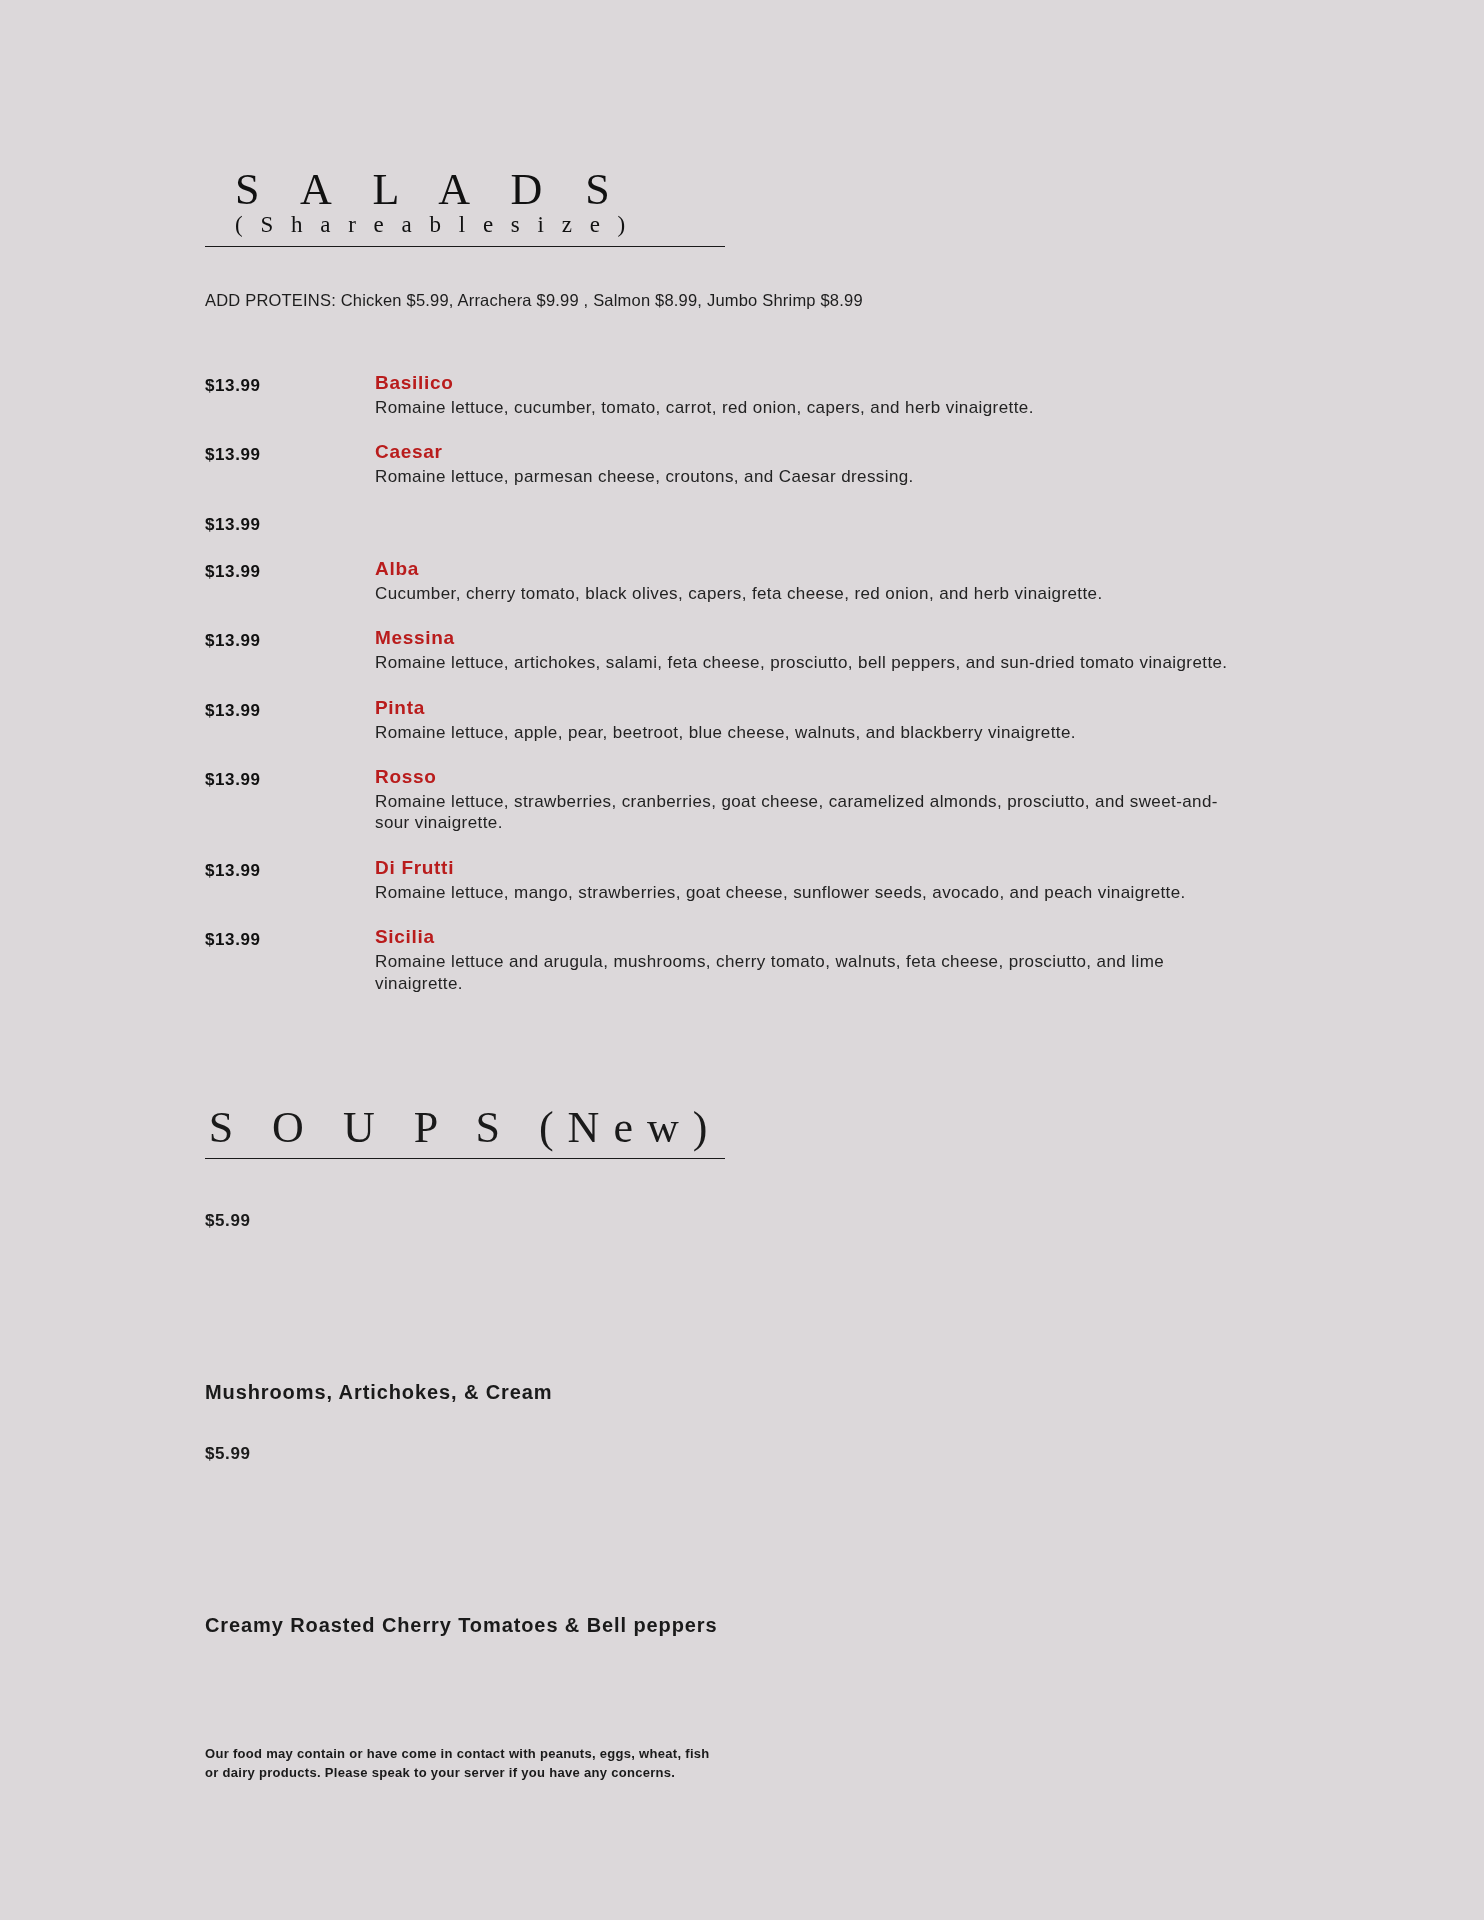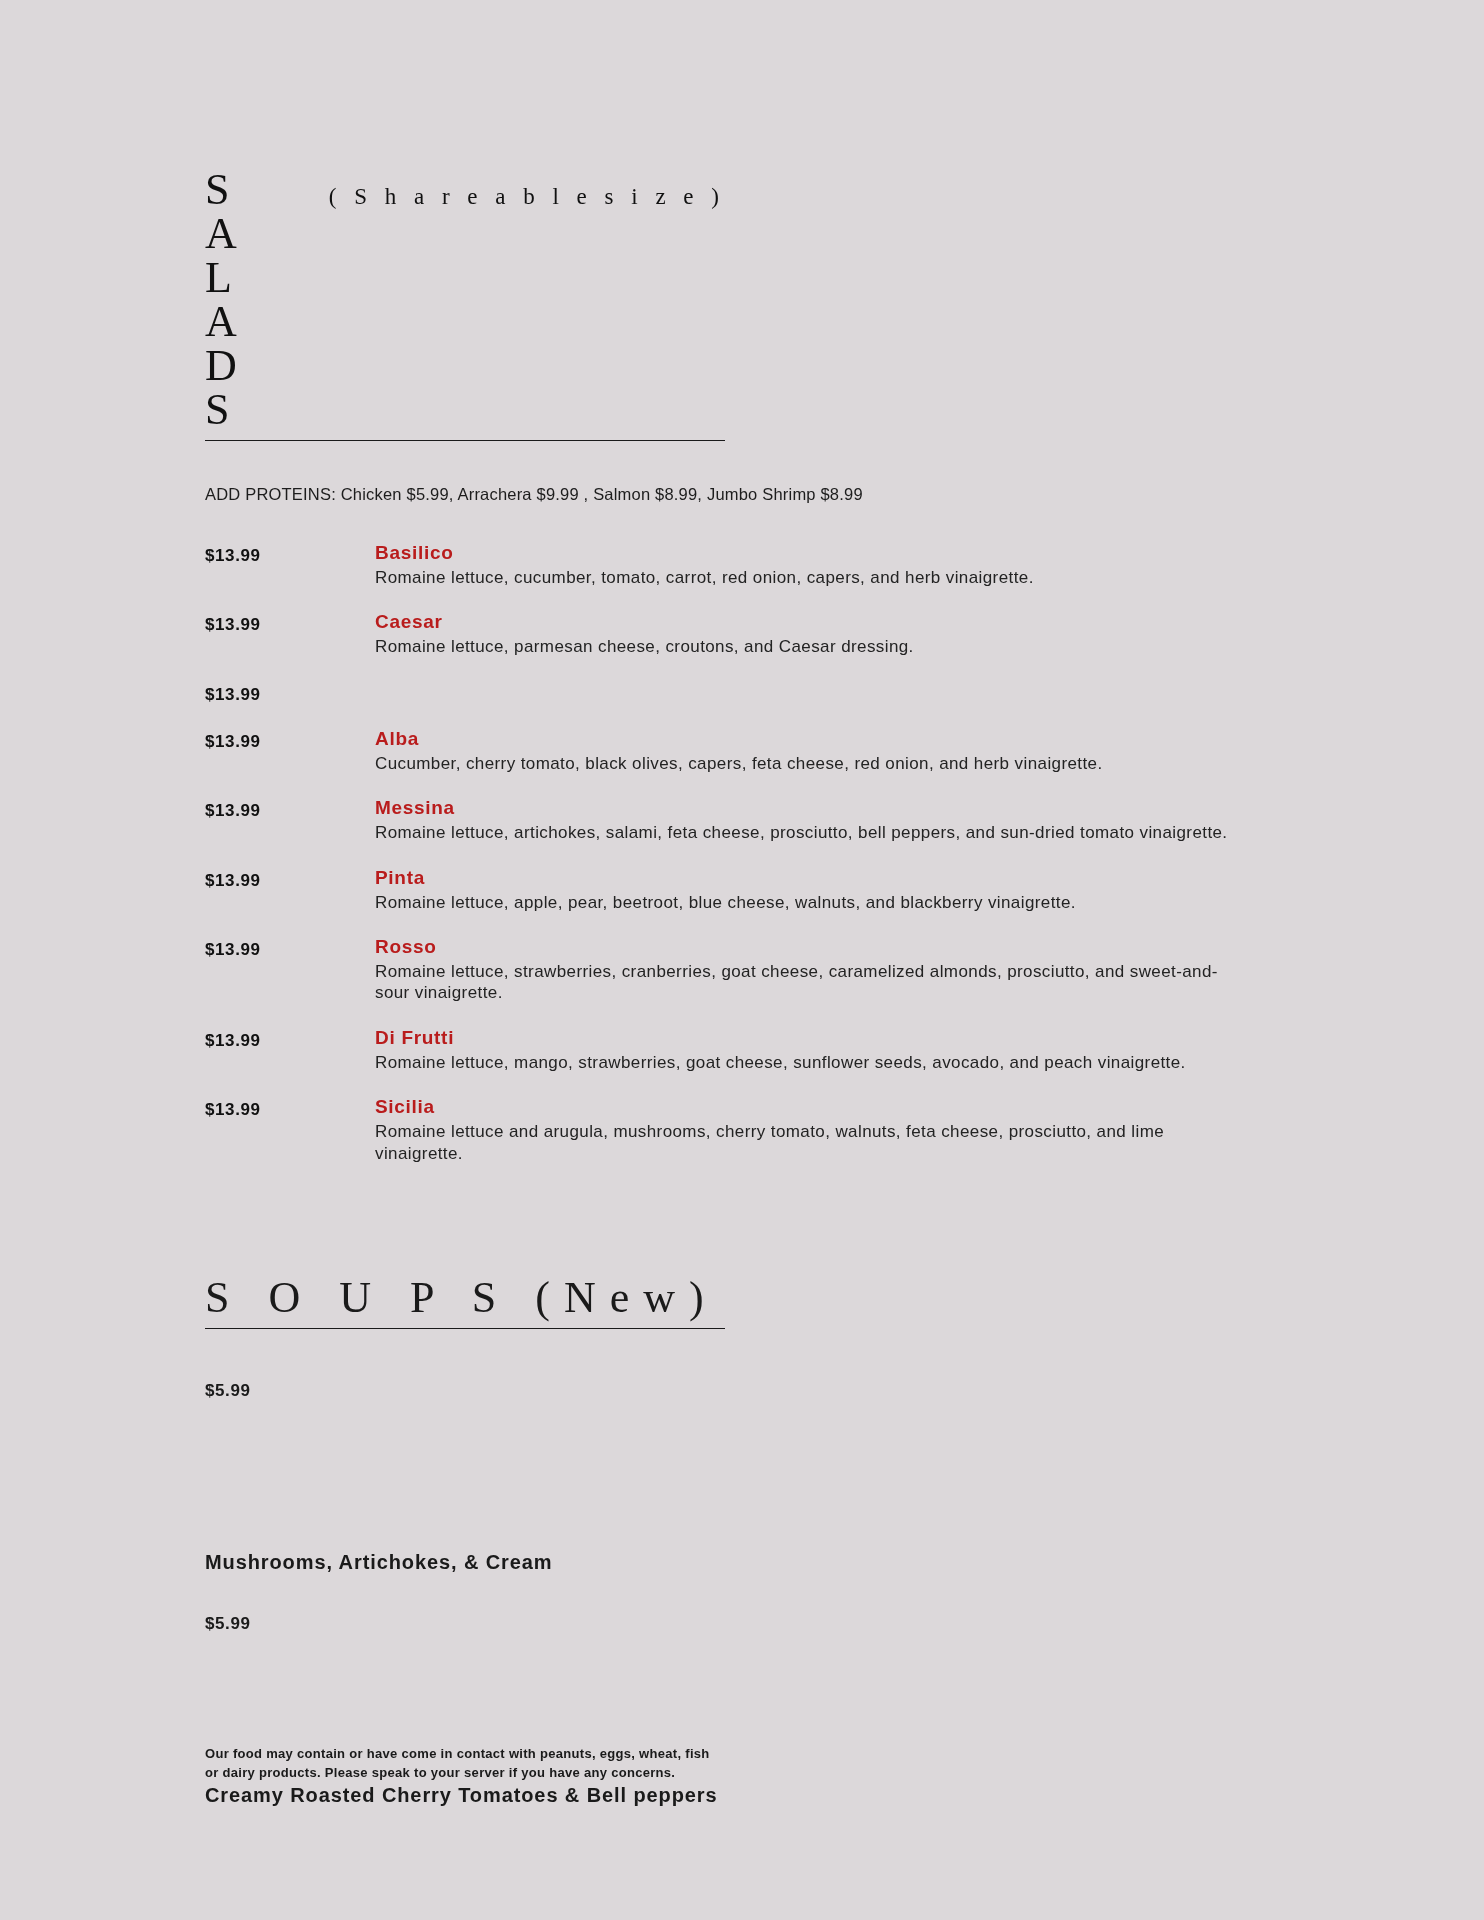--- a/index.html
+++ b/index.html
@@ -40,20 +40,21 @@
   }
 
   
   .section-head {
     position: relative;
     display: flex;
     align-items: baseline;
     border-bottom: 1.5px solid #1a1a1a;
     padding-bottom: 8px;
     width: 520px;
+    flex-direction: column;
   }
   .section-title {
     font-family: "Liberation Serif", serif;
     font-size: 44px;
     letter-spacing: 16px;
     font-weight: 400;
     line-height: 1;
     color: #111;
   }
   .section-sub {
@@ -67,21 +68,21 @@
   .add-proteins {
     margin-top: 44px;
     font-size: 16.5px;
     letter-spacing: 0.2px;
     color: #1d1d1d;
     white-space: nowrap;
   }
 
   
   .menu-list {
-    margin-top: 38px;
+    margin-top: 62px;
   }
   .menu-row {
     display: flex;
     align-items: flex-start;
     margin-bottom: 23px;
   }
   .price {
     width: 170px;
     flex: 0 0 170px;
     font-size: 17px;

